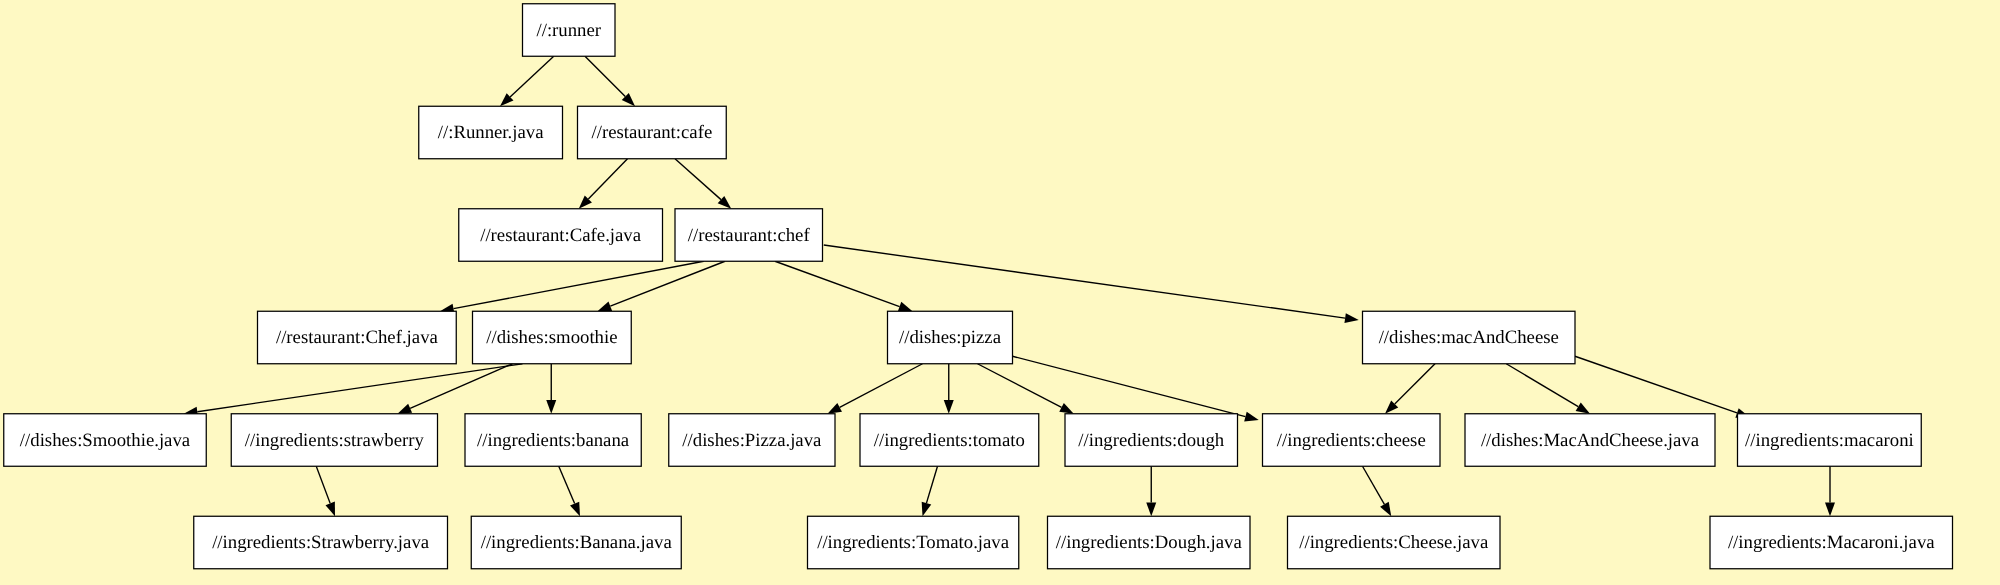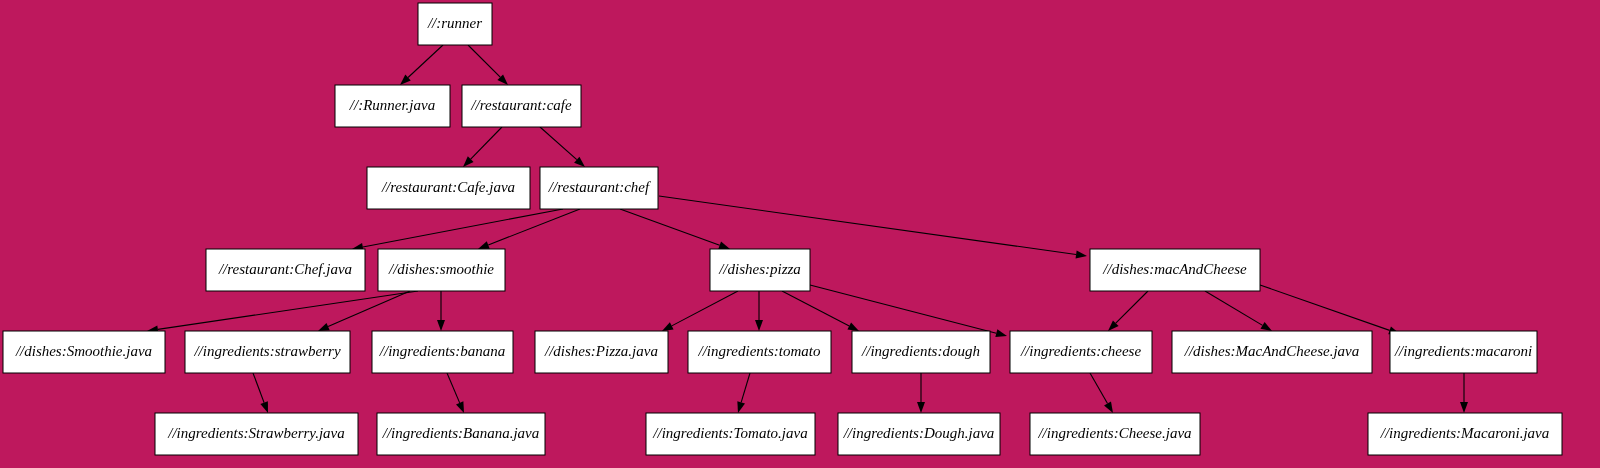--- a/index.html
+++ b/index.html
@@ -1,17 +1,17 @@
 <!DOCTYPE html>
 <html><head>
 <meta charset="utf-8">
 <style>
   html,body{margin:0;padding:0;background:#ffffff;}
   body{font-family:"Liberation Serif","DejaVu Serif",serif;}
-  #graph-root{position:relative;width:1600px;height:468px;background:#be185d;overflow:hidden;font-style:italic;}
+  #graph-root{position:relative;width:1600px;height:468px;background:#fef9c3;overflow:hidden;}
   #graph-svg{position:absolute;left:0;top:0;width:1600px;height:468px;}
   .node-rect{fill:#ffffff;stroke:#000000;stroke-width:1;}
   .node-label{font-family:"Liberation Serif","DejaVu Serif",serif;font-size:15px;fill:#000000;
                text-anchor:middle;dominant-baseline:middle;white-space:pre;}
   .edge-line{stroke:#000000;stroke-width:1.1;fill:none;}
   .edge-head{fill:#000000;stroke:none;}
 </style>
 </head>
 <body>
 

